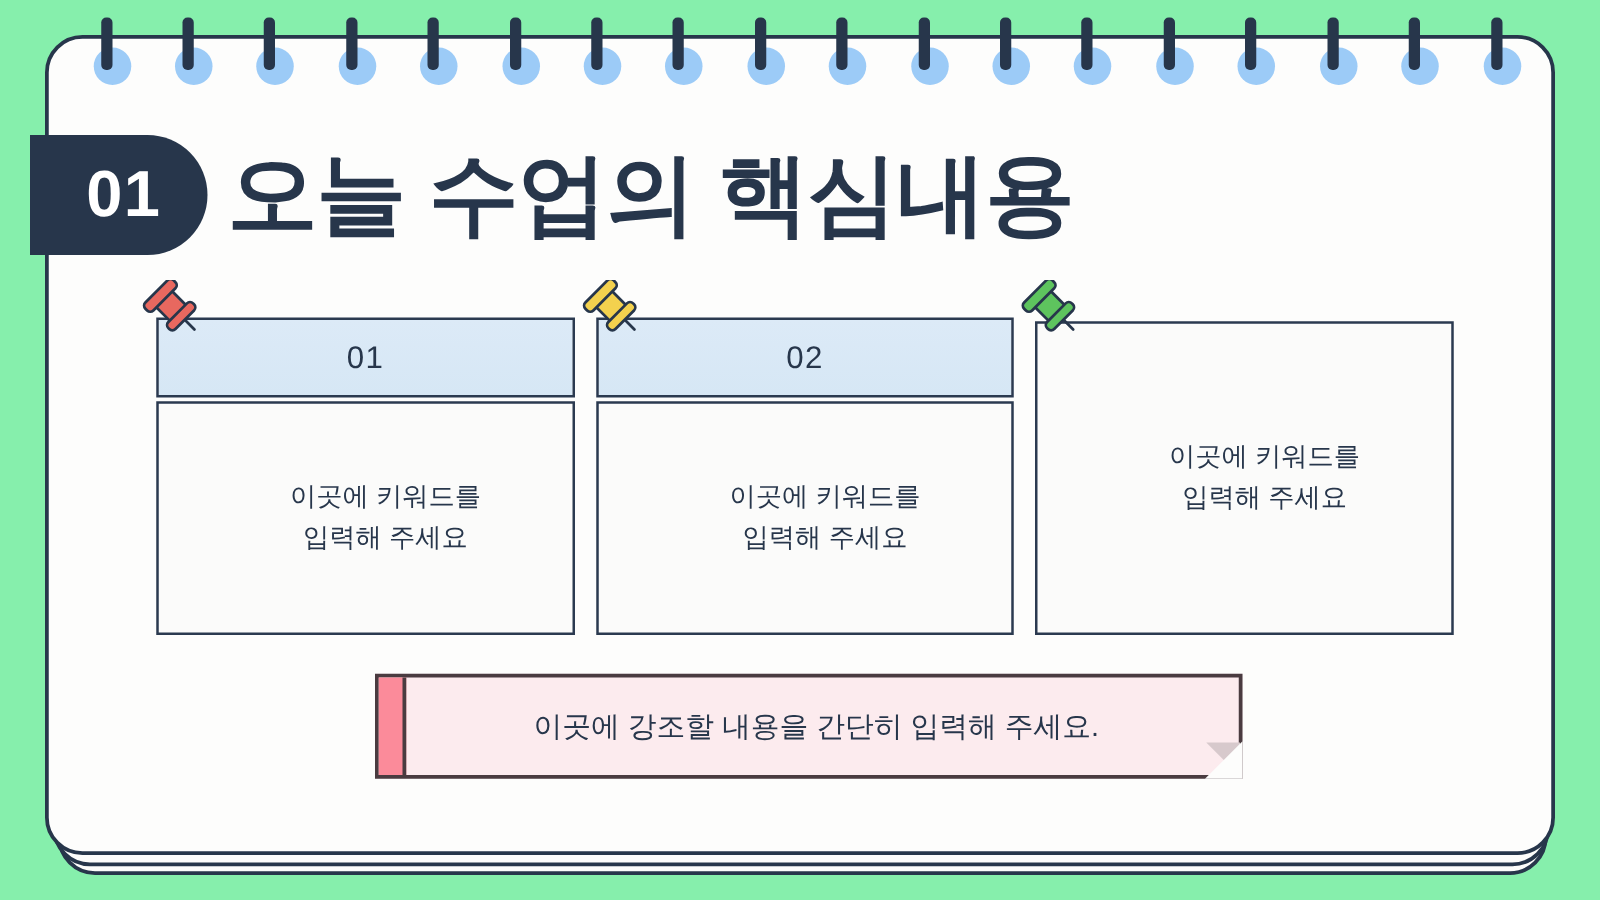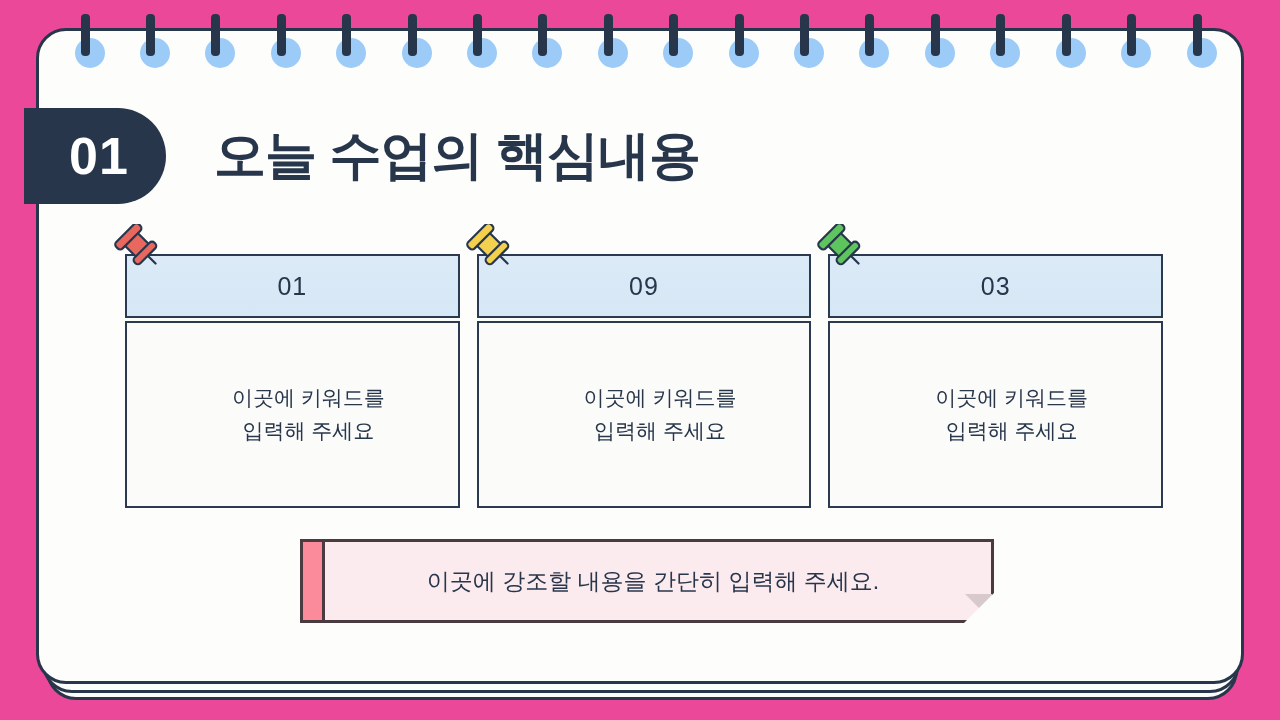--- a/index.html
+++ b/index.html
@@ -12,21 +12,21 @@
     overflow: hidden;
     background: #8cc4fa;
     font-family: "Liberation Sans", "DejaVu Sans", sans-serif;
     -webkit-font-smoothing: antialiased;
   }
 
   #slide {
     position: relative;
     width: 1280px;
     height: 720px;
-    background: #ec4899;
+    background: #86efac;
   }
 
   
   .page-stack {
     position: absolute;
     background: #fcfcfb;
     border: 3px solid #27364b;
     border-radius: 30px;
     box-sizing: border-box;
   }
@@ -112,25 +112,24 @@
     line-height: 1;
   }
   .slide-title {
     position: absolute;
     left: 182px;
     top: 0;
     height: 96px;
     display: flex;
     align-items: center;
     color: #27364b;
-    font-size: 52px;
+    font-size: 72px;
     font-weight: bold;
     letter-spacing: -1px;
     white-space: nowrap;
-    margin-left: 32px;
   }
 
   
   .cards {
     position: absolute;
     left: 125px;
     top: 254px;
     width: 1038px;
     height: 254px;
     display: flex;
@@ -309,42 +308,39 @@
     <div class="card">
       <svg class="pin" viewBox="0 0 54 54">
         <g transform="rotate(-45 27 24)">
           <line x1="27" y1="30" x2="27" y2="46" stroke="#27364b" stroke-width="2.2" stroke-linecap="round"></line>
           <rect x="18" y="8" width="18" height="22" rx="3" fill="#f3d14e" stroke="#27364b" stroke-width="2.2"></rect>
           <rect x="11" y="3" width="32" height="9" rx="3.5" fill="#f3d14e" stroke="#27364b" stroke-width="2.2"></rect>
           <rect x="13" y="27" width="28" height="8" rx="3.5" fill="#f3d14e" stroke="#27364b" stroke-width="2.2"></rect>
         </g>
       </svg>
       <div class="card-header">
-        <span>09</span>
+        <span>02</span>
       </div>
       <div class="card-body">
         <span>
           <span class="line">이곳에 키워드를</span>
           <span class="line">입력해 주세요</span>
         </span>
       </div>
     </div>
 
     <div class="card">
       <svg class="pin" viewBox="0 0 54 54">
         <g transform="rotate(-45 27 24)">
           <line x1="27" y1="30" x2="27" y2="46" stroke="#27364b" stroke-width="2.2" stroke-linecap="round"></line>
           <rect x="18" y="8" width="18" height="22" rx="3" fill="#5ec45e" stroke="#27364b" stroke-width="2.2"></rect>
           <rect x="11" y="3" width="32" height="9" rx="3.5" fill="#5ec45e" stroke="#27364b" stroke-width="2.2"></rect>
           <rect x="13" y="27" width="28" height="8" rx="3.5" fill="#5ec45e" stroke="#27364b" stroke-width="2.2"></rect>
         </g>
       </svg>
-      <div class="card-header">
-        <span>03</span>
-      </div>
       <div class="card-body">
         <span>
           <span class="line">이곳에 키워드를</span>
           <span class="line">입력해 주세요</span>
         </span>
       </div>
     </div>
 
   </div>
 

